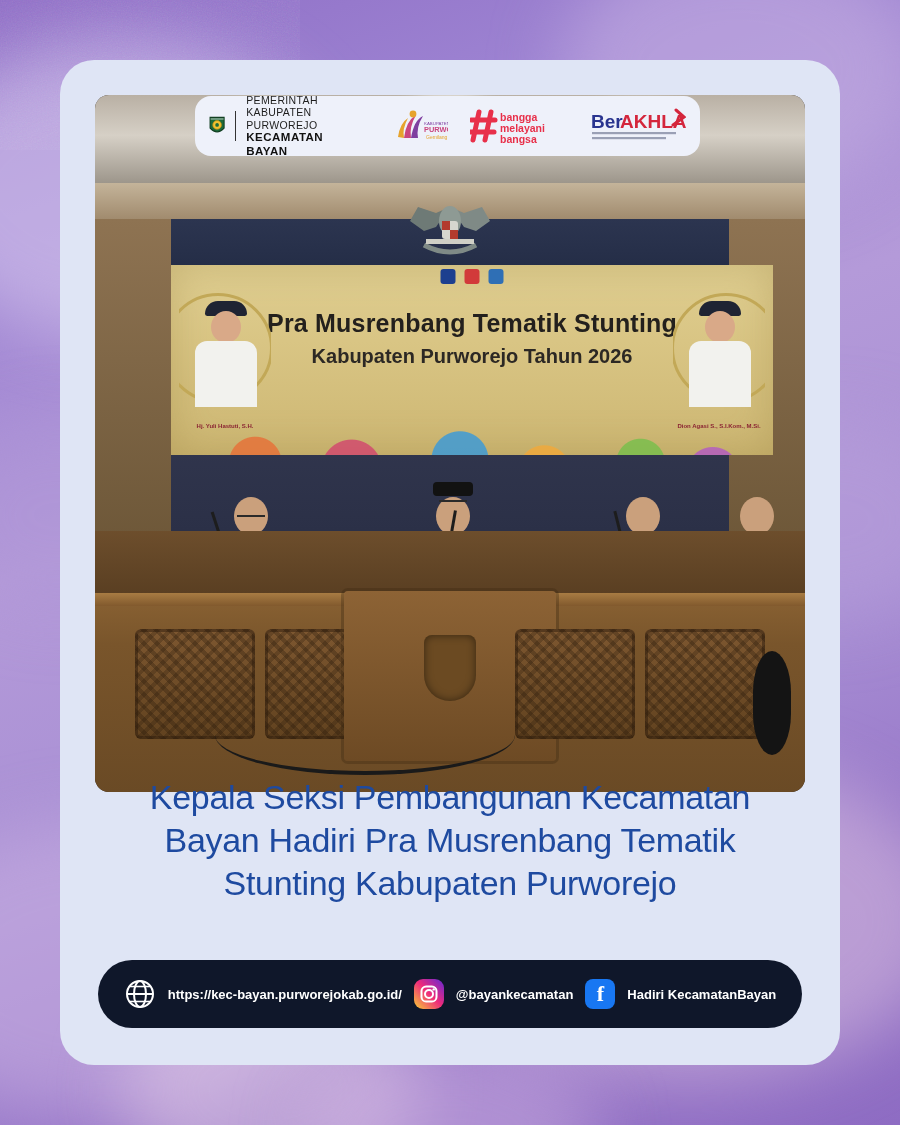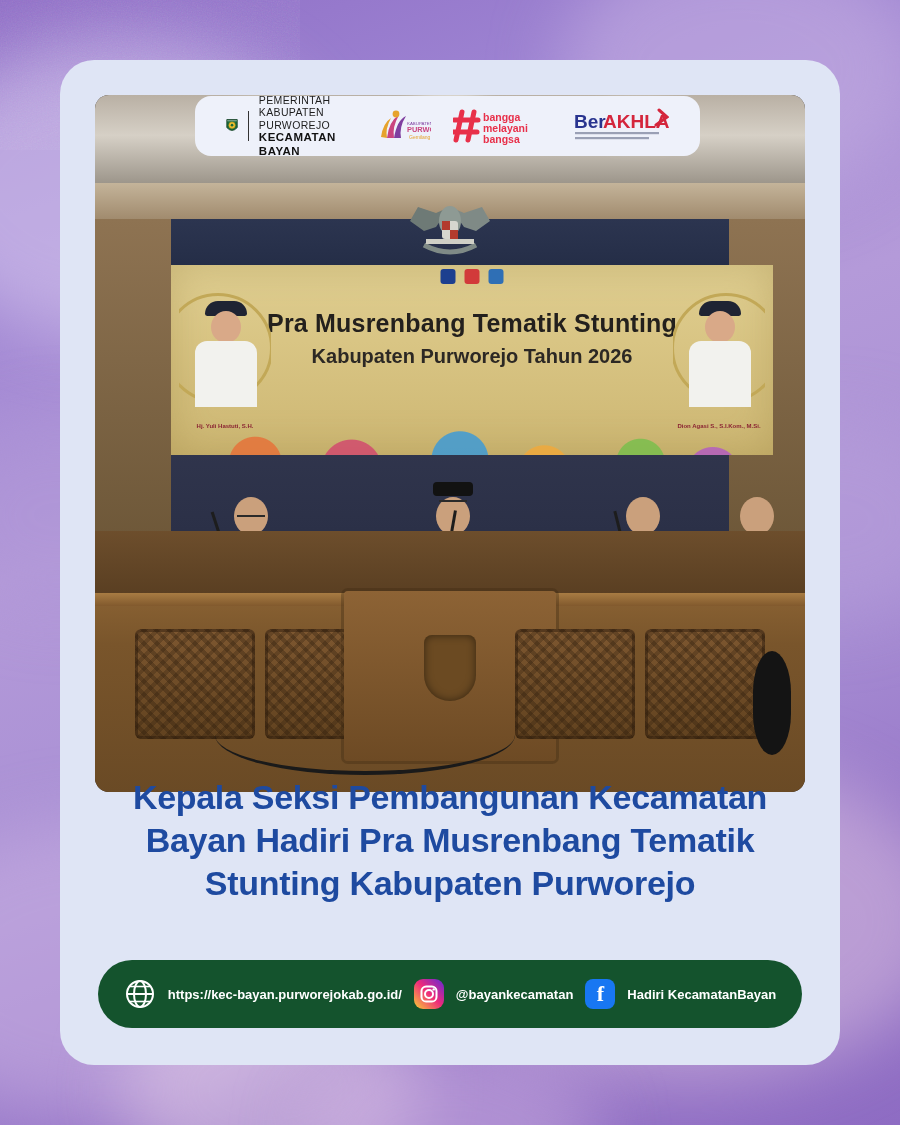--- a/index.html
+++ b/index.html
@@ -123,39 +123,39 @@
   .micbase{ position:absolute; width:36px;height:10px;border-radius:3px;background:#151515; }
   #cableL{ position:absolute; left:120px; top:640px; width:300px; height:40px;
     border-bottom:4px solid #1a1a1a; border-radius:0 0 50% 50%/0 0 100% 100%; }
   #speaker{ position:absolute; right:14px; top:556px; width:38px;height:104px;
     border-radius:50%/40%; background:#141414; }
 
   
   #headerPill{
     position:absolute; left:135px; top:36px; width:505px; height:60px;
     background:#eef1fa; border-radius:16px; display:flex; align-items:center;
-    padding:0 31px; gap:10px; z-index:6;
+    padding:0 14px; gap:10px; z-index:6;
   }
   #headerPill .govtext{ line-height:1.18; }
   #headerPill .govtext .l1{ font-size:10.5px; color:#1d1d1d; letter-spacing:.35px; }
   #headerPill .govtext .l2{ font-size:11.5px; font-weight:bold; color:#111; letter-spacing:.5px; }
   #headerPill .divider{ width:2px; height:30px; background:#333; }
   .logoBox{ display:flex; align-items:center; }
 
   
   #headline{
     position:absolute; left:0; right:0; top:716px; text-align:center;
-    font-size:34px; line-height:1.27; font-weight:bold; color:#1e4aa0;
+    font-size:34px; line-height:1.27; font-weight:normal; color:#1e4aa0;
     letter-spacing:-.3px; padding:0 21px;
   }
 
   
   #footerPill{
     position:absolute; left:38px; top:900px; width:704px; height:68px;
-    background:#14532d; border-radius:34px; display:flex; align-items:center;
+    background:#0f172a; border-radius:34px; display:flex; align-items:center;
     justify-content:center; gap:12px; color:#fff;
   }
   #footerPill .txt{ font-size:13px; font-weight:bold; white-space:nowrap; }
   .igIcon{ width:30px;height:30px;border-radius:9px;
     background:linear-gradient(45deg,#f9ce34,#ee2a7b 52%,#6228d7);
     display:flex;align-items:center;justify-content:center; }
   .fbIcon{ width:30px;height:30px;border-radius:8px;background:#1877f2;
     display:flex;align-items:center;justify-content:center;
     font-size:22px;font-weight:bold;color:#fff;font-family:"Liberation Serif",serif; }
 </style>

